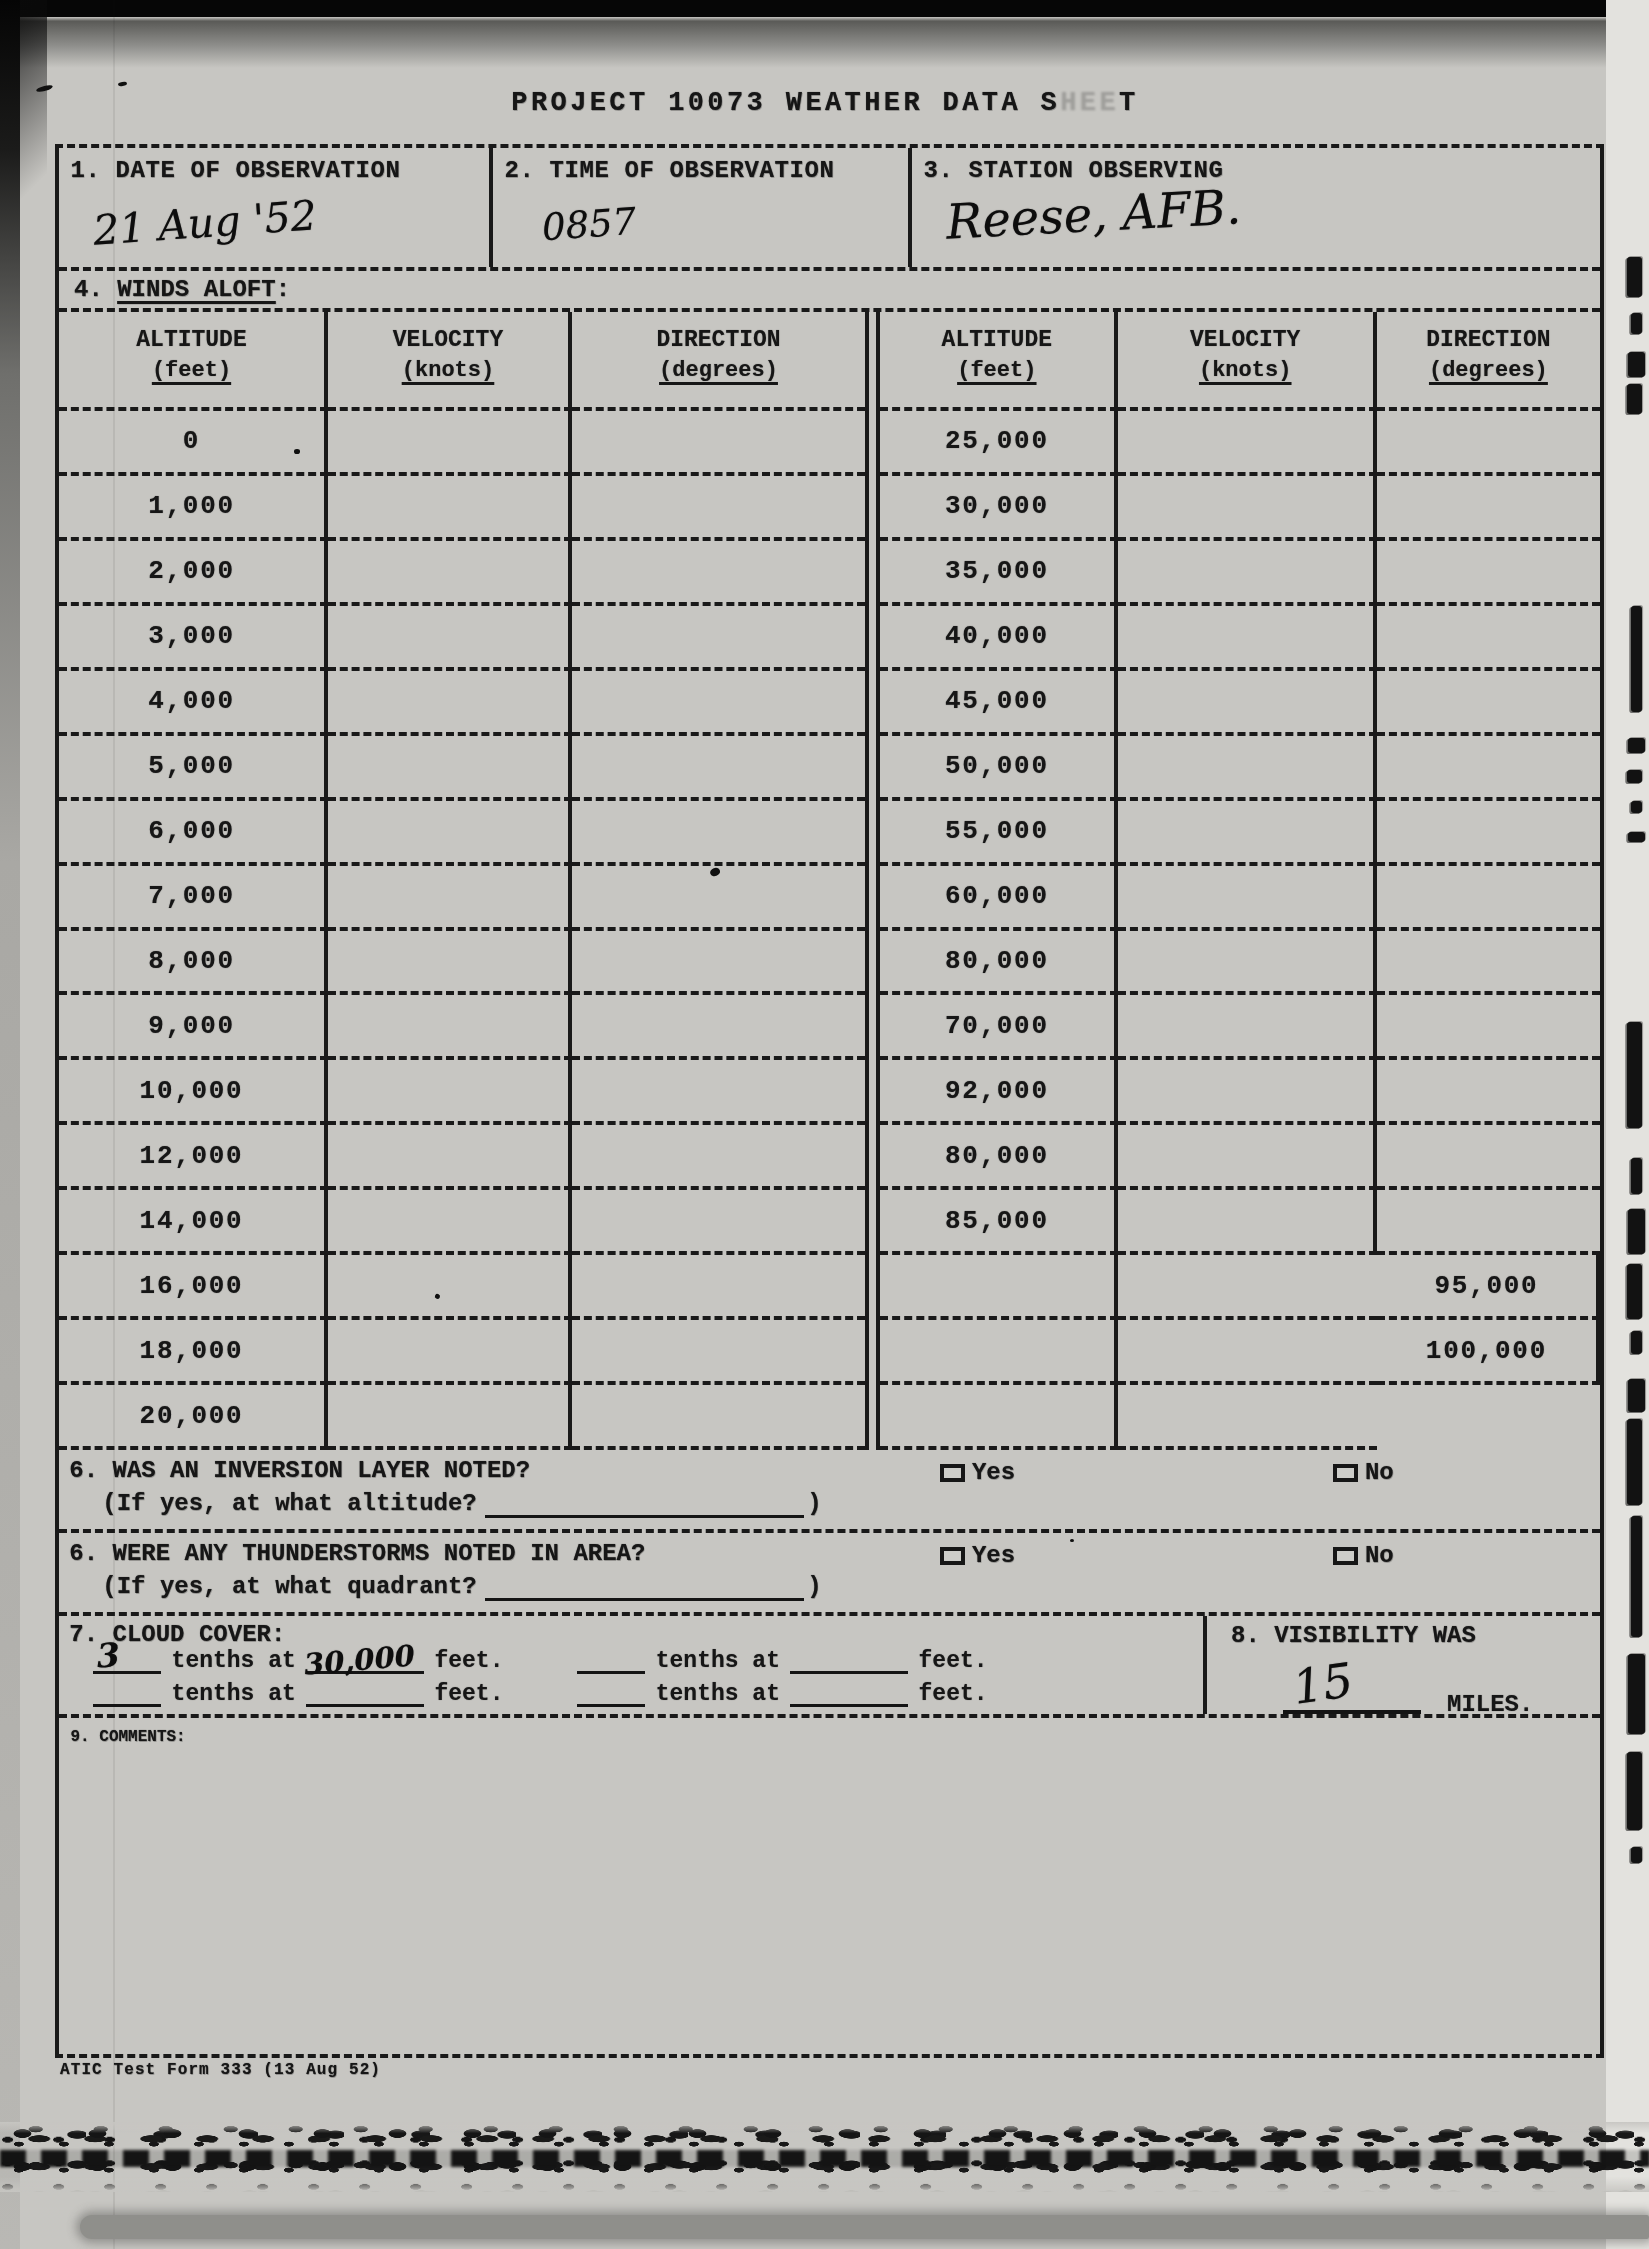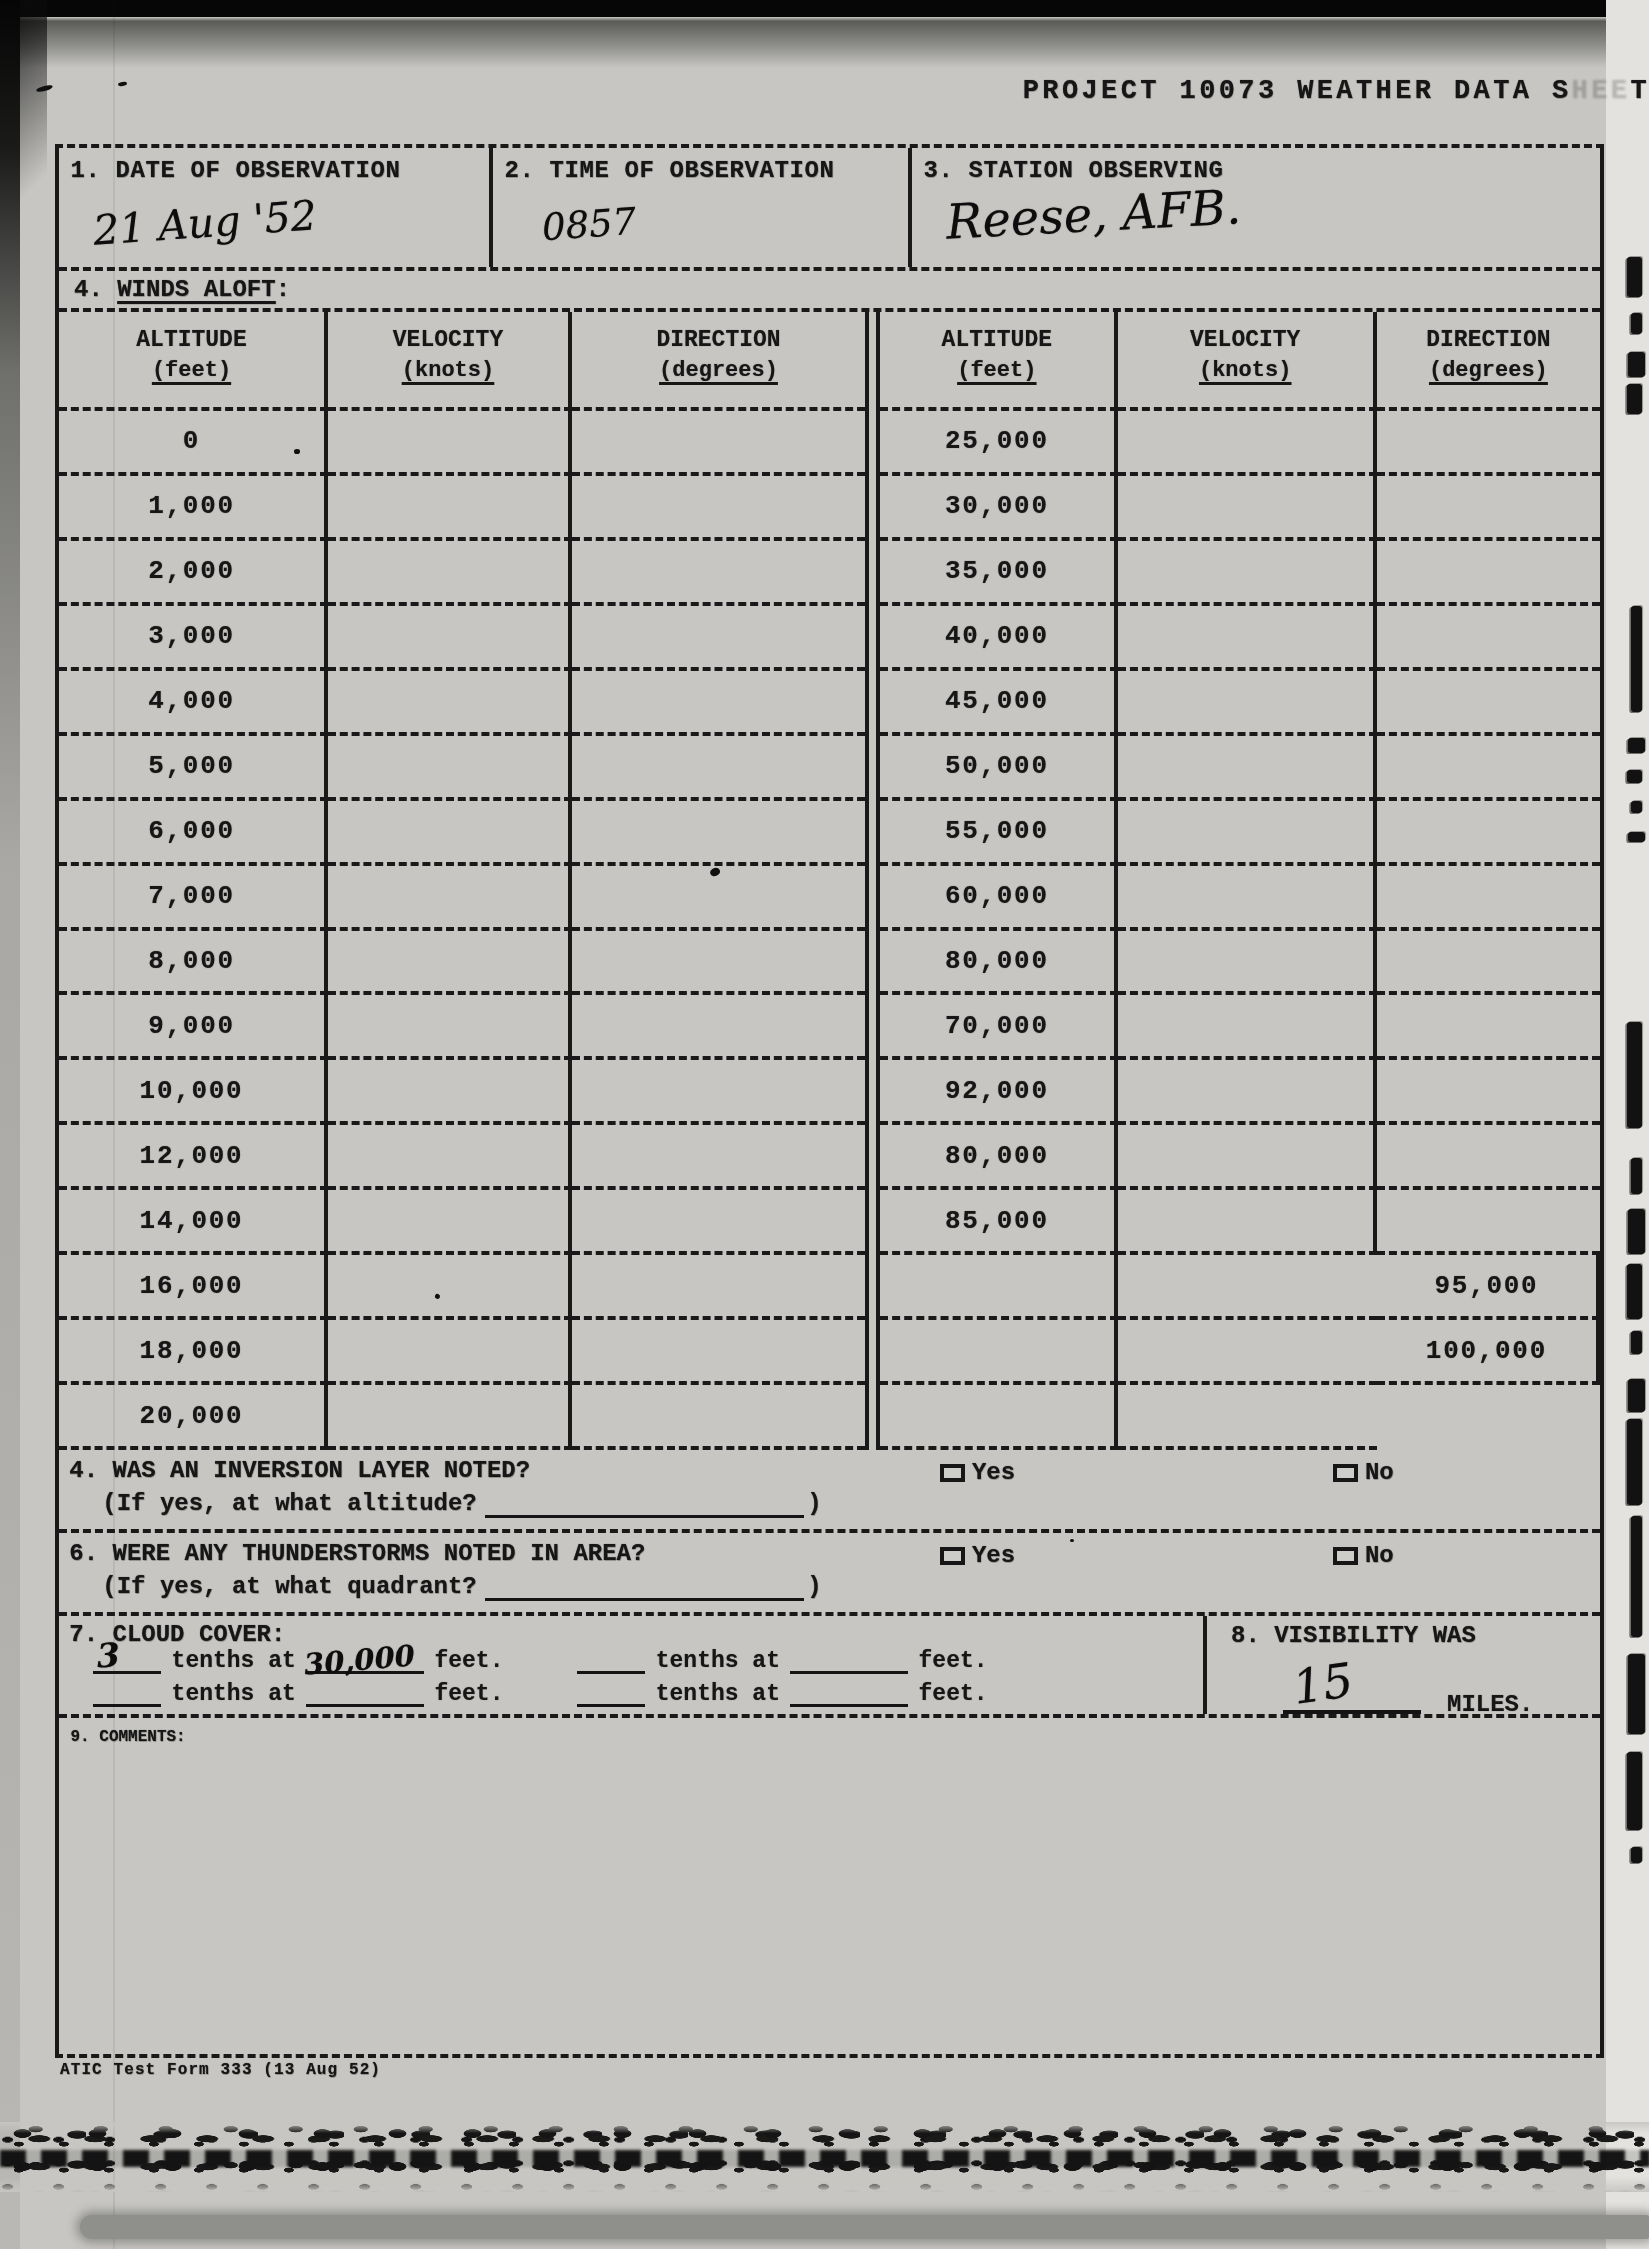--- a/index.html
+++ b/index.html
@@ -35,21 +35,21 @@
     background:linear-gradient(180deg,#c7c6c2 0,rgba(199,198,194,0) 16%,rgba(199,198,194,0) 78%,#c7c6c2 100%);}
   .graybar{position:absolute;left:80px;top:2215px;width:1569px;height:24px;background:#8f8f8b;
     border-radius:12.6px 2.3px 2.3px 12.6px;box-shadow:0 0 9.2px 4px rgba(80,80,77,.45);}
 
   
   .typed{font-weight:700;text-shadow:0 0 1.1px rgba(12,12,12,.55),0.6px 0.6px 0 rgba(12,12,12,.22);}
   .hw{font-family:"DejaVu Serif","Liberation Serif",serif;font-style:italic;color:#0d0d0d;
       text-shadow:0 0 1.1px rgba(10,10,10,.5);}
 
   
-  .page-title{position:absolute;left:0;top:76px;width:100%;text-align:right;
+  .page-title{position:absolute;left:0;top:88px;width:100%;text-align:center;
     font-size:27px;letter-spacing:3.4px;}
   .page-title .faded{opacity:.22;filter:blur(1.1px);}
 
   
   .form{position:absolute;left:55px;top:144px;width:1549px;height:1914px;box-sizing:border-box;
     border-left:4.6px solid #191919;border-right:4.6px solid #191919;
     border-top:4.6px dashed #191919;border-bottom:4.6px dashed #191919;
     display:flex;flex-direction:column;}
 
   .fields{display:flex;height:123px;flex:0 0 auto;border-bottom:4.6px dashed #191919;box-sizing:border-box;}
@@ -293,21 +293,21 @@
           <div class="wc">95,000</div>
           <div class="wc"></div>
           <div class="wc wlast"></div>
           <div class="wc">100,000</div>
           <div class="wc"></div>
           <div class="wc wlast"></div>
         </div>
     </div>
 
     <div class="qrow">
-      <div class="typed">4. WAS AN INVERSION LAYER NOTED?</div>
+      <div class="typed">6. WAS AN INVERSION LAYER NOTED?</div>
       <div class="q-line2 typed">
         <span>(If yes, at what altitude?</span><span class="q-blank"></span><span>)</span>
       </div>
       <div class="cbgroup cb-yes typed">
         <span class="cb"></span><span>Yes</span>
       </div>
       <div class="cbgroup cb-no typed">
         <span class="cb"></span><span>No</span>
       </div>
     </div>

